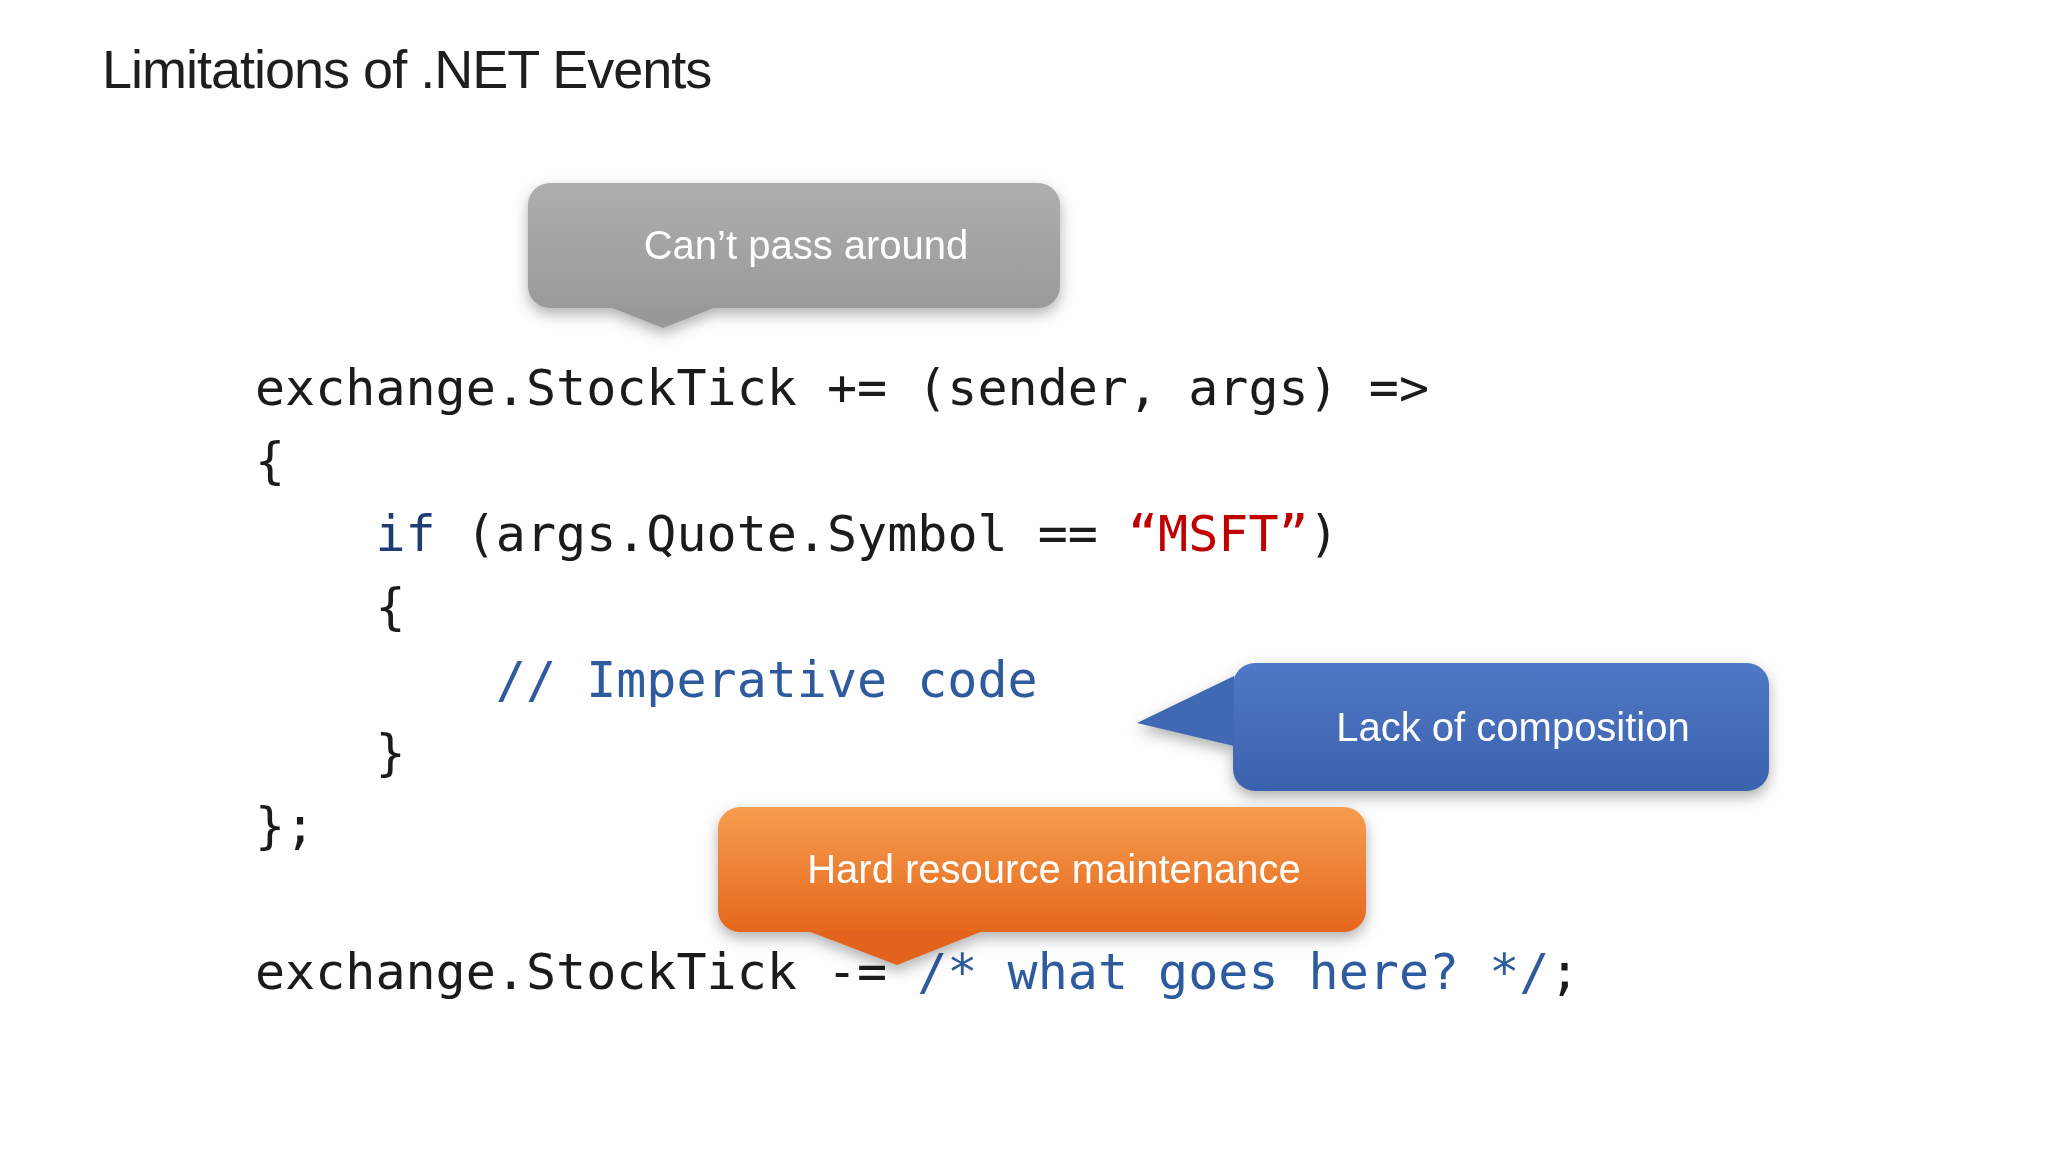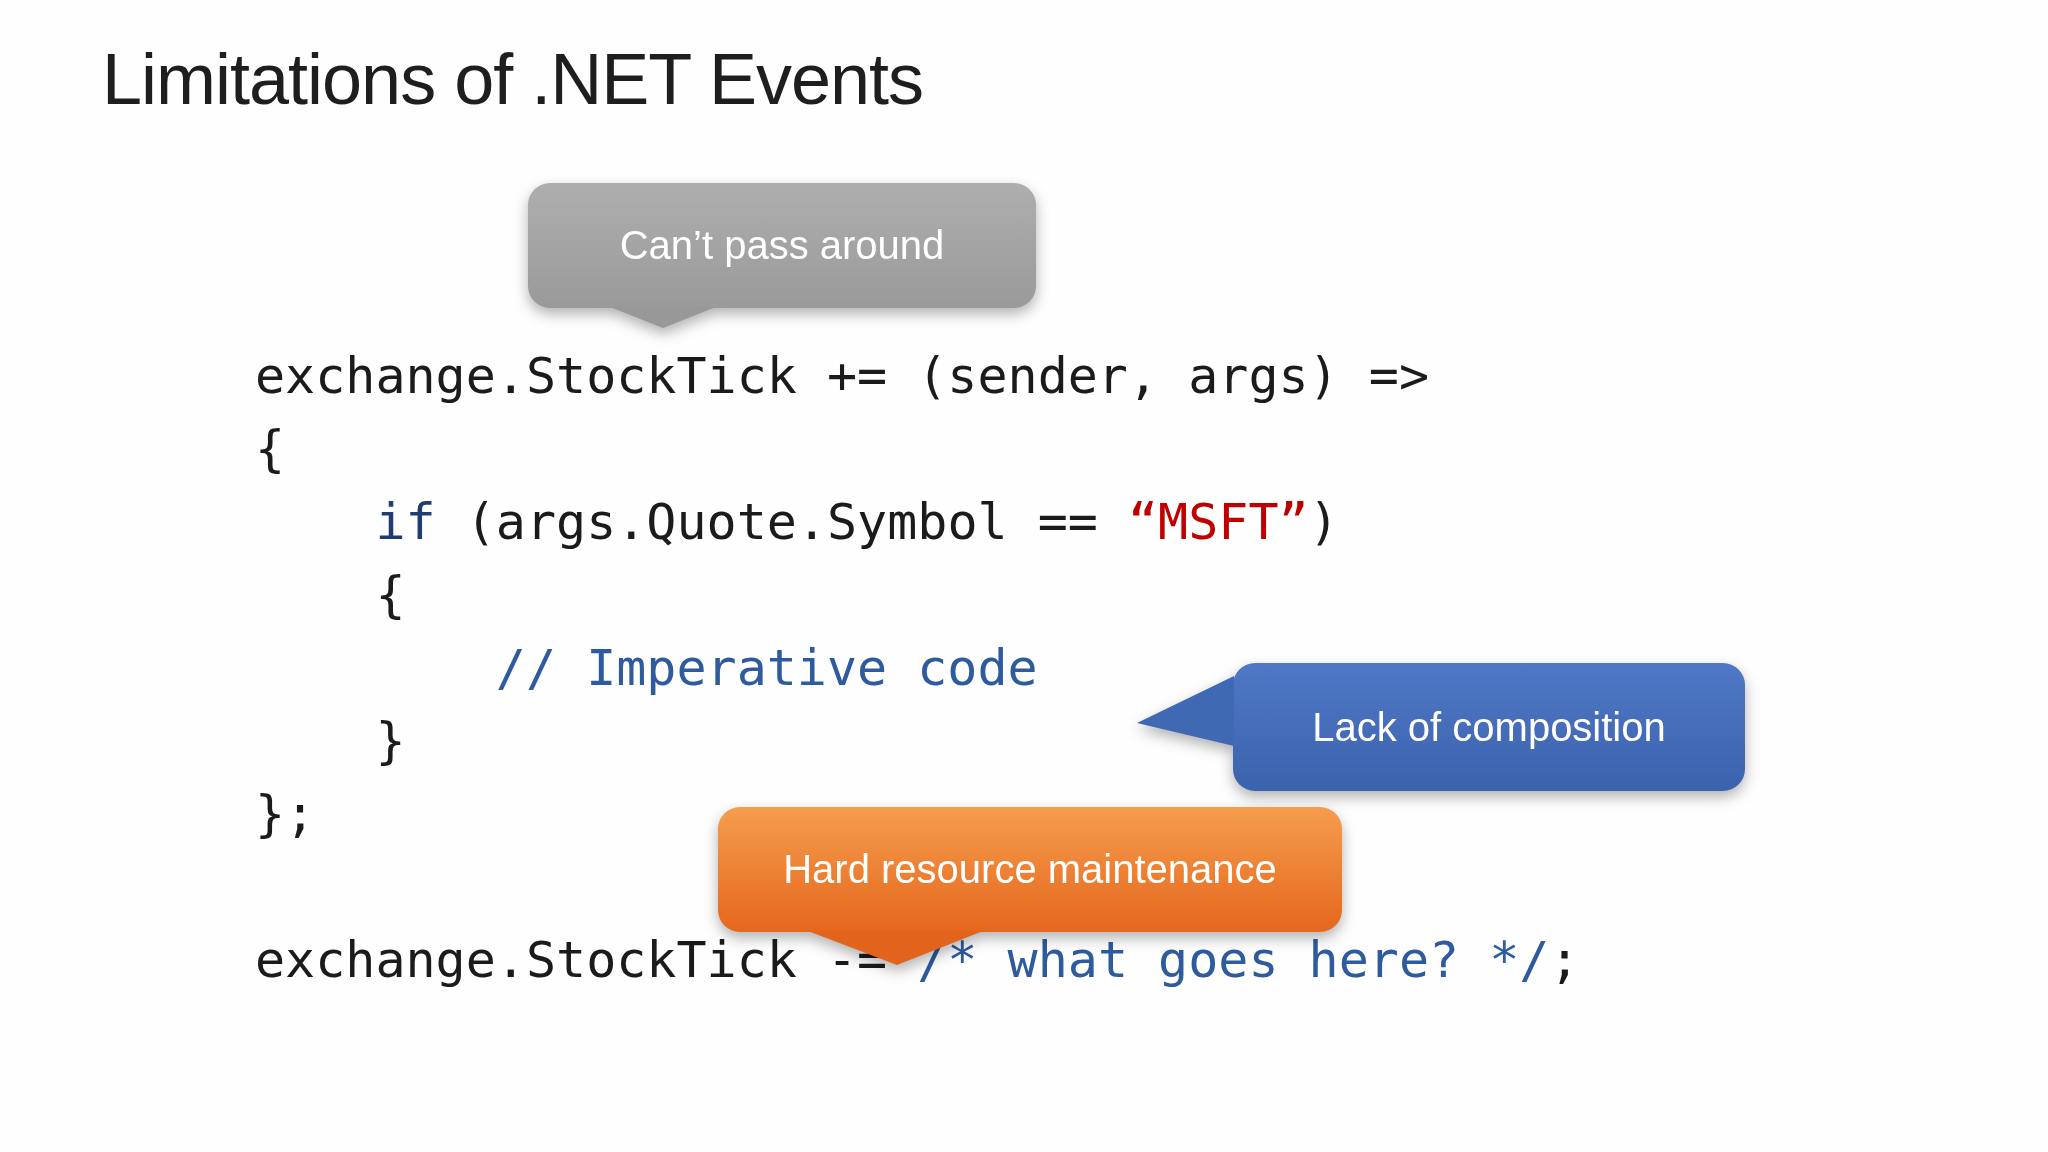--- a/index.html
+++ b/index.html
@@ -5,46 +5,47 @@
   html,body{margin:0;padding:0;}
   body{
     width:2048px;height:1152px;position:relative;overflow:hidden;
     background:#ffffff;
     font-family:"Liberation Sans", sans-serif;
   }
   .slide{position:absolute;inset:0;background:#fefefe;}
 
   .title{
     position:absolute;left:102px;top:38px;
-    font-size:72px;font-weight:300;letter-spacing:-1px;color:#1e1e1e;
+    font-size:54px;font-weight:300;letter-spacing:-1px;color:#1e1e1e;
     font-family:"Liberation Sans", sans-serif;
   }
 
   
   .code{
-    position:absolute;left:255px;top:340px;margin:0;
+    position:absolute;left:255px;top:352px;margin:0;
     font-family:"DejaVu Sans Mono", monospace;
     font-size:50px;line-height:73px;color:#1b1b1b;
     white-space:pre;
   }
   .kw{color:#1f3c74;}
   .str{color:#c00000;}
   .comment{color:#2e5b9e;}
 
   
   .callout{
     position:absolute;
     filter:drop-shadow(0 6px 7px rgba(0,0,0,0.30));
   }
   .callout .box{
     position:absolute;left:0;top:0;width:100%;height:100%;
     border-radius:22px;
     display:flex;align-items:center;justify-content:center;
     color:#ffffff;font-size:40px;
     font-family:"Liberation Sans", sans-serif;
+    padding-left:24px;
   }
   .callout svg{position:absolute;display:block;}
 
   .callout-gray{left:528px;top:183px;width:508px;height:125px;}
   .callout-gray .box{background:linear-gradient(180deg,#aeaeae 0%,#9a9a9a 100%);}
 
   .callout-yellow{left:1188px;top:183px;width:502px;height:127px;}
   .callout-yellow .box{background:linear-gradient(180deg,#ffd452 0%,#f0b400 100%);}
 
   .callout-blue{left:1233px;top:663px;width:512px;height:128px;}

